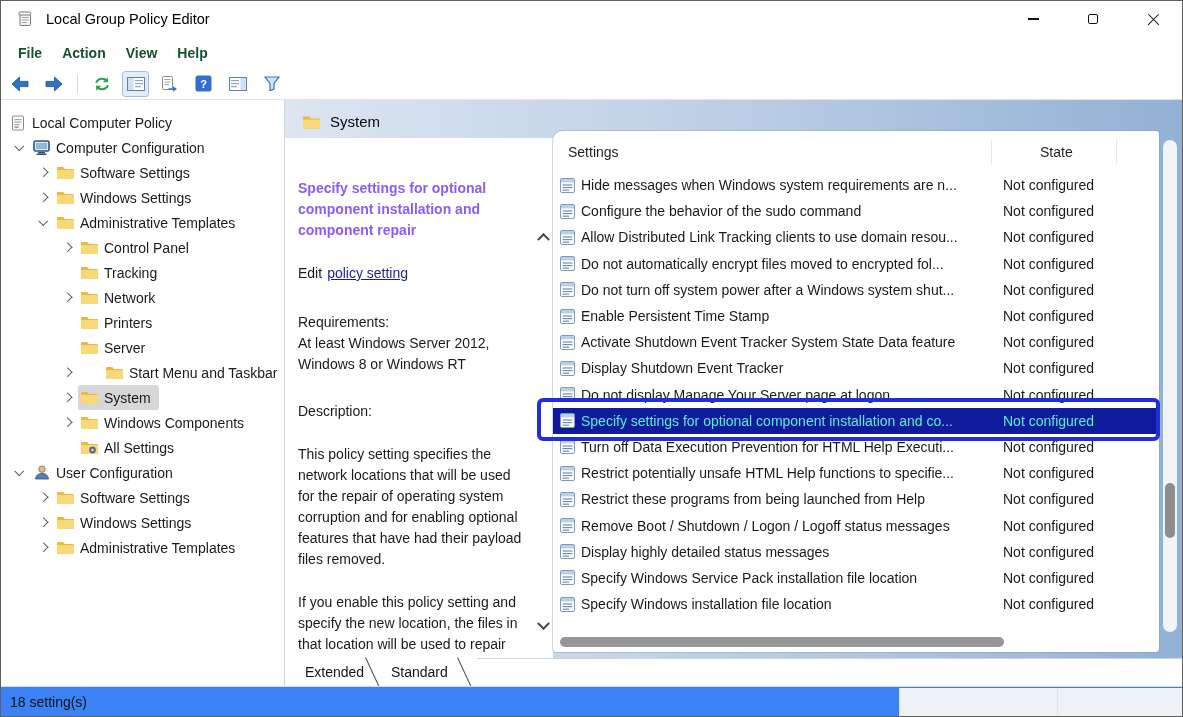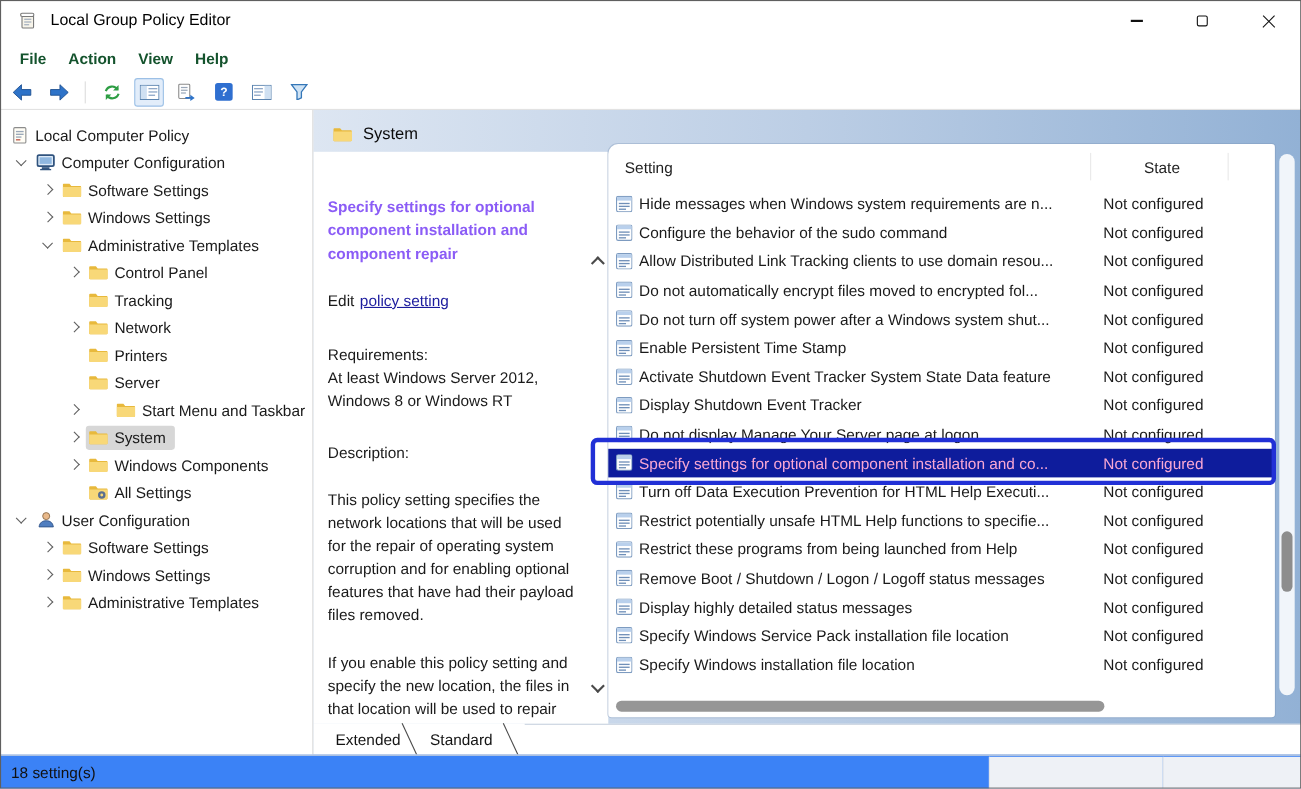--- a/index.html
+++ b/index.html
@@ -30,21 +30,21 @@
   
   .toolbar { position:absolute; top:68px; left:0; right:0; height:32px; display:flex; align-items:center; padding-left:6px; gap:7px; border-bottom:1px solid #e2e2e2; background:#fff; }
   .tbtn { width:27px; height:26px; display:flex; align-items:center; justify-content:center; background:none; border:1px solid transparent; border-radius:3px; }
   .tbtn.active { background:#e2edfa; border-color:#9cc0e6; }
   .tsep { width:1px; height:20px; background:#dcdcdc; margin:0 3px; }
   .tbicon { display:inline-flex; }
 
   
   .main { position:absolute; top:100px; left:0; right:0; bottom:31px; display:flex; }
   .treepane { width:285px; background:#fff; border-right:1px solid #d2d2d2; padding-top:10px; overflow:hidden; }
-  .tree-row { height:25px; display:flex; align-items:center; }
+  .tree-row { height:25px; display:flex; }
   .chev { width:22px; height:25px; display:flex; align-items:center; justify-content:center; flex:none; background:none; border:none; }
   .chev i { display:block; width:6.5px; height:6.5px; border-right:1.5px solid #5f5f5f; border-bottom:1.5px solid #5f5f5f; }
   .chev.collapsed i { transform:rotate(-45deg); }
   .chev.expanded i { transform:rotate(45deg) translate(-1px,-1px); }
   .hl { display:flex; align-items:center; gap:6px; padding:3px 8px 3px 3px; border-radius:3px; }
   .tree-row.selected .hl { background:#d7d7d7; }
   .ticon { display:inline-flex; width:17px; justify-content:center; }
   .tlabel { font-size:14px; white-space:nowrap; }
 
   
@@ -70,21 +70,21 @@
 
   .listpanel { position:absolute; left:268px; top:31px; width:606px; bottom:34px; background:#fff; border-radius:9px 3px 3px 3px; box-shadow:0 0 0 1px rgba(120,145,180,.35); }
   .listheader { position:absolute; top:0; left:0; right:0; height:41px; }
   .hcol { position:absolute; top:13px; font-size:14px; color:#1f1f1f; }
   .hsep { position:absolute; top:8px; bottom:8px; width:1px; background:#e8e8e8; }
   .rows { position:absolute; top:41px; left:0; right:0; }
   .lrow { height:26.2px; display:grid; grid-template-columns:28px 422px auto; align-items:center; font-size:14px; }
   .licon { display:flex; justify-content:center; }
   .lsetting { white-space:nowrap; overflow:hidden; padding-right:6px; }
   .lstate { white-space:nowrap; }
-  .lrow.selected { background:#0e1c9c; color:#f9a8d4; }
+  .lrow.selected { background:#0e1c9c; color:#5eead4; }
   .hscroll { position:absolute; left:5px; right:12px; bottom:4px; height:12px; }
   .hthumb { position:absolute; left:2px; top:1px; width:444px; height:10px; border-radius:5px; background:#969696; }
   .vscroll { position:absolute; right:6px; top:40px; width:14px; height:492px; background:#f1f5fa; border-radius:7px; }
   .vthumb { position:absolute; left:2px; top:343px; width:10px; height:55px; background:#8d8d8d; border-radius:5px; }
 
   .annotation { position:absolute; left:252px; top:298px; width:623px; height:43px; border:4px solid #2130d6; border-radius:6px; z-index:5; pointer-events:none; }
 
   .tabstrip { position:absolute; left:0; right:0; bottom:0; height:28px; background:#fff; }
   .tab { position:absolute; top:0; height:28px; line-height:28px; padding:0 10px; font-size:14px; color:#141414; background:none; border:none; }
   .slant { position:absolute; top:-2px; height:33px; width:1.2px; background:#4a4a4a; transform:rotate(-25deg); }
@@ -483,21 +483,21 @@
 
       <button class="scroll-chev up">
           <i></i>
         </button>
       <button class="scroll-chev down">
           <i></i>
         </button>
 
       <div class="listpanel">
         <div class="listheader">
-          <span class="hcol" style="left:15px">Setting</span>
+          <span class="hcol" style="left:15px">Settings</span>
           <span class="hcol" style="left:487px">State</span>
           <i class="hsep" style="left:438px"></i>
           <i class="hsep" style="left:563px"></i>
         </div>
         <div class="rows" id="rows">
             <div class="lrow">
               <span class="licon">
                 <svg width="15" height="15" viewBox="0 0 15 15">
                   <rect x="0.5" y="0.5" width="14" height="14" rx="1.5" fill="#ffffff" stroke="#7d9bc0"></rect>
                   <rect x="1" y="1" width="13" height="3.4" fill="#b9d0ec"></rect>

